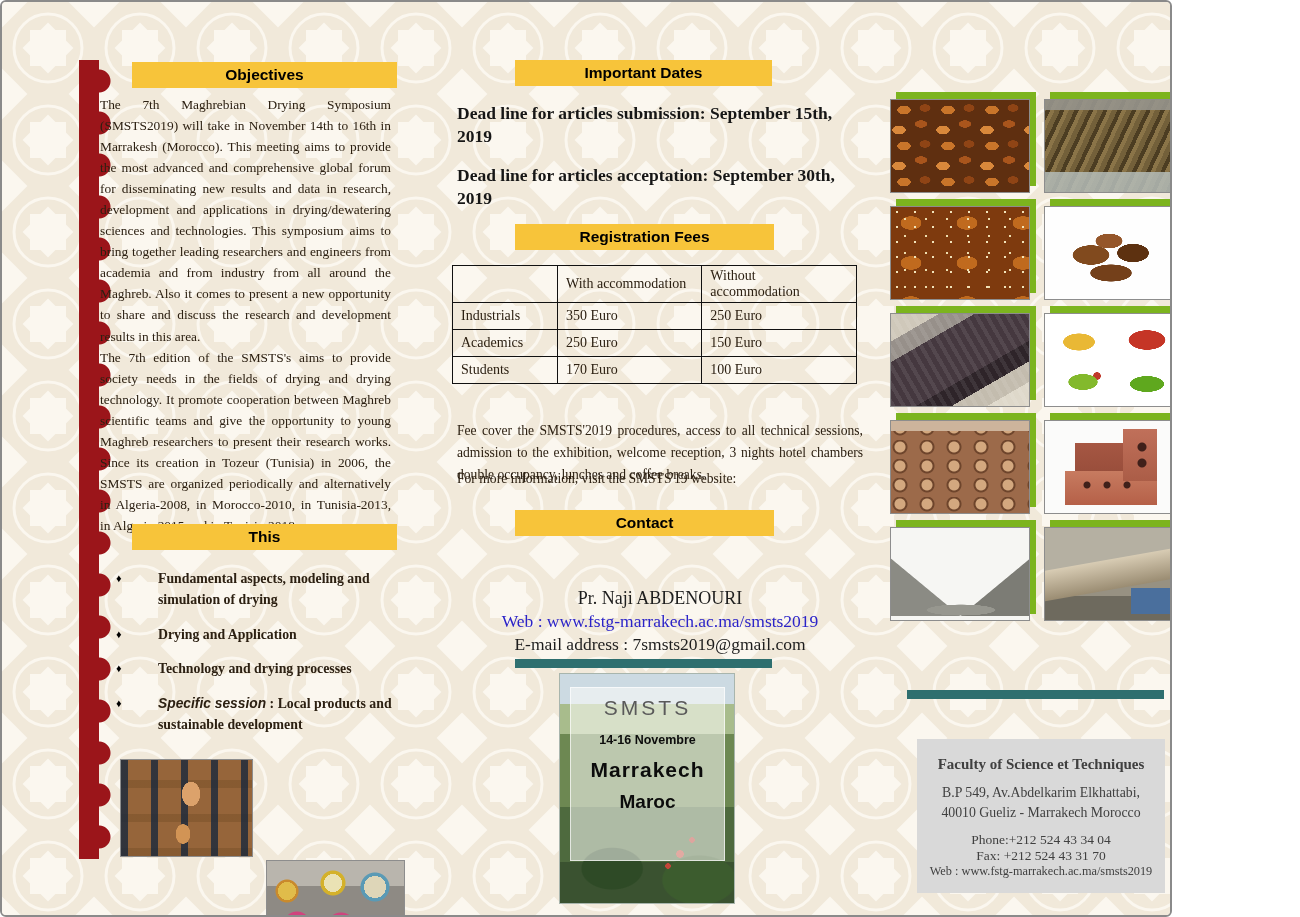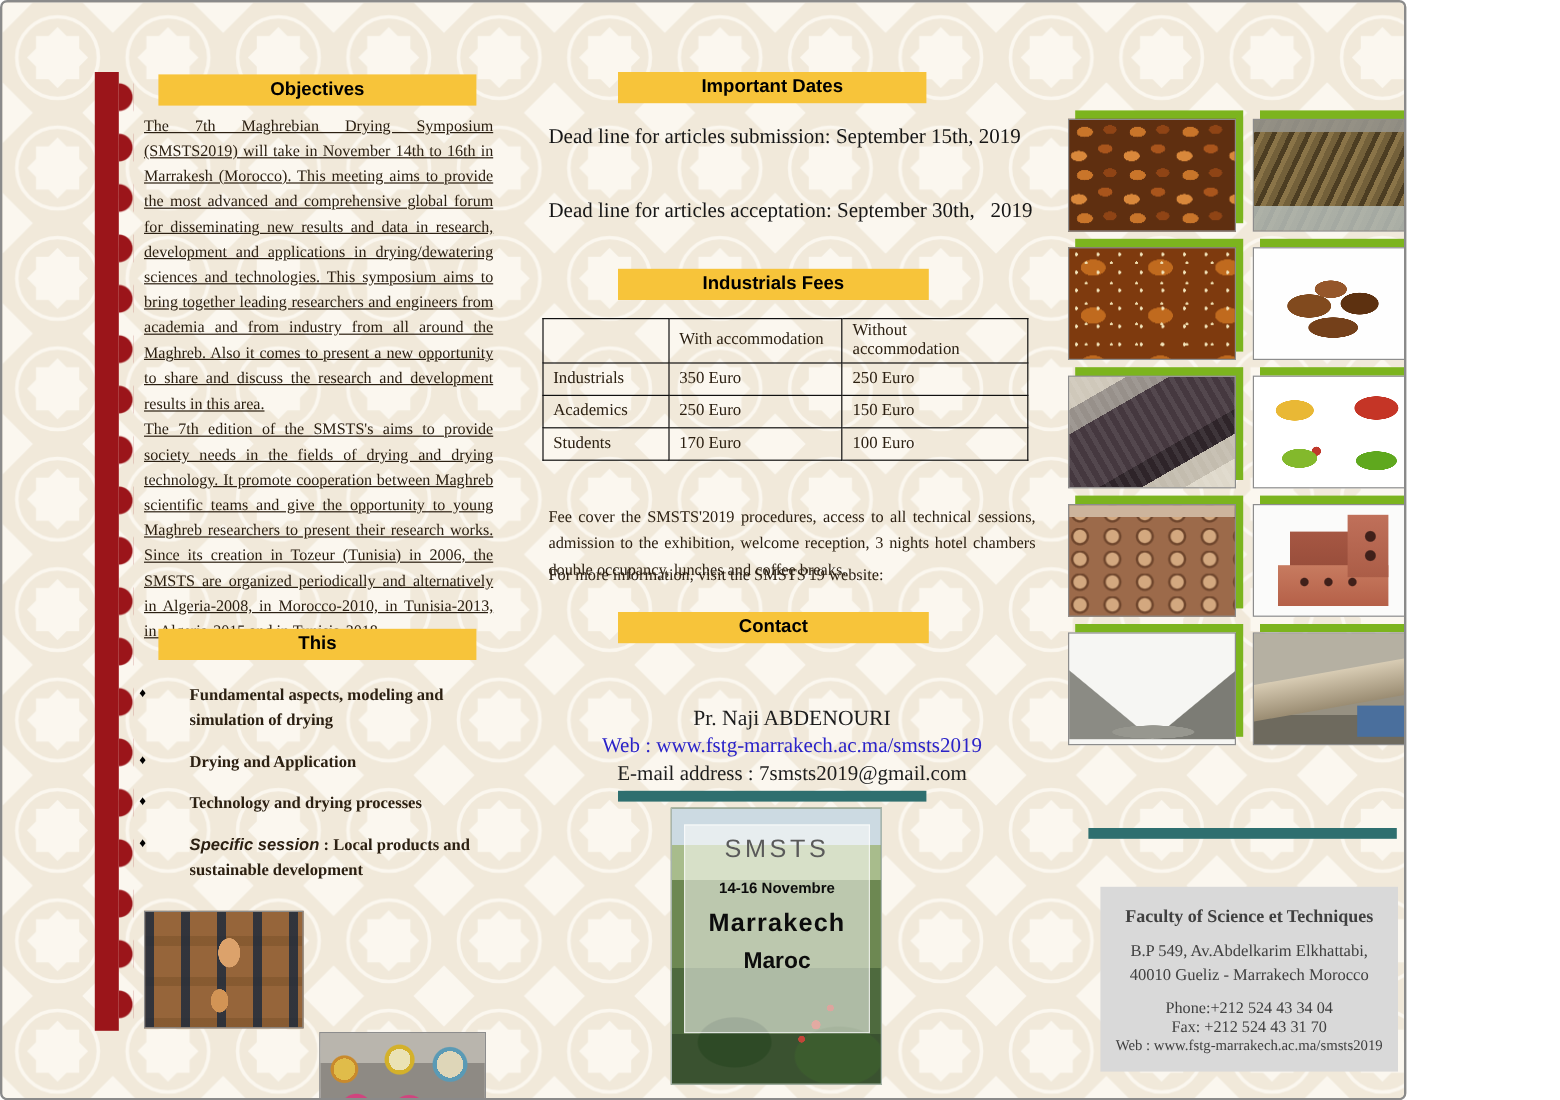--- a/index.html
+++ b/index.html
@@ -17,29 +17,29 @@
   .ribbon-yellow-bar{left:1203px;top:57px;width:21px;height:803px;background:#F4C13B;}
   .ribbon-yellow-scallop{left:1191px;top:57px;width:12px;height:803px;
       background-image:radial-gradient(circle at 12px 21px,#F4C13B 11px,rgba(0,0,0,0) 12px);
       background-size:12px 42px;background-repeat:repeat-y;}
 
   
   .banner{height:26px;background:#F7C43A;display:flex;align-items:center;justify-content:center;
           font-family:"Liberation Sans",sans-serif;font-weight:900;font-size:15.5px;color:#000;}
 
   
-  .obj-text{left:118px;top:92px;width:291px;text-decoration:underline;}
+  .obj-text{left:98px;top:92px;width:291px;}
   .obj-text p{margin:0;font-size:13.4px;line-height:1.57;text-align:justify;}
   .axes-list{left:114px;top:566px;width:296px;list-style:none;margin:0;padding:0;}
   .axes-list li{display:flex;margin-bottom:13px;font-weight:700;font-size:13.8px;line-height:1.55;}
   .axes-list .bullet{width:42px;flex:0 0 42px;font-size:11px;padding-top:2px;color:#000;}
   .axes-prefix{font-style:italic;font-family:"Liberation Sans",sans-serif;font-weight:600;}
 
   
-  .deadline{left:455px;width:406px;font-weight:400;font-size:17.5px;line-height:1.3;color:#161616;white-space:pre-wrap;}
+  .deadline{left:455px;width:406px;font-weight:700;font-size:17.5px;line-height:1.3;color:#161616;white-space:pre-wrap;}
   table.fees{left:450px;top:263px;width:405px;border-collapse:collapse;position:absolute;
              font-size:14px;background:rgba(255,255,255,.0);}
   table.fees td{border:1.7px solid #111;padding:2px 8px;height:22px;}
   .fee-note{left:455px;width:406px;font-size:13.6px;line-height:1.6;text-align:justify;}
   .c-line{left:455px;width:406px;text-align:center;font-size:18px;color:#1d1d1d;margin-top:36px;}
   .c-web{color:#2B23C8;font-size:17.5px;}
   .c-mail{font-size:17.5px;}
   .teal{background:#2E6F6F;height:9px;}
 
   
@@ -202,21 +202,21 @@
   </ul>
 
   <div class="abs ph ph-octopus"></div>
   <div class="abs ph ph-baskets"></div>
 
   <div class="abs banner" style="left:513px;top:58px;width:257px;">Important Dates</div>
 
   <div class="abs deadline" style="top:100px;">Dead line for articles submission: September 15th, 2019</div>
   <div class="abs deadline" style="top:162px;">Dead line for articles acceptation: September 30th,   2019</div>
 
-  <div class="abs banner" style="left:513px;top:222px;width:259px;">Industrials Fees</div>
+  <div class="abs banner" style="left:513px;top:222px;width:259px;">Registration Fees</div>
 
   <table class="fees">
     <tbody>
         <tr>
       <td style="width:100px;"></td>
       <td style="width:145px;">With accommodation</td>
       <td style="width:160px;">Without accommodation</td>
     </tr>
     <tr>
       <td>Industrials</td>

